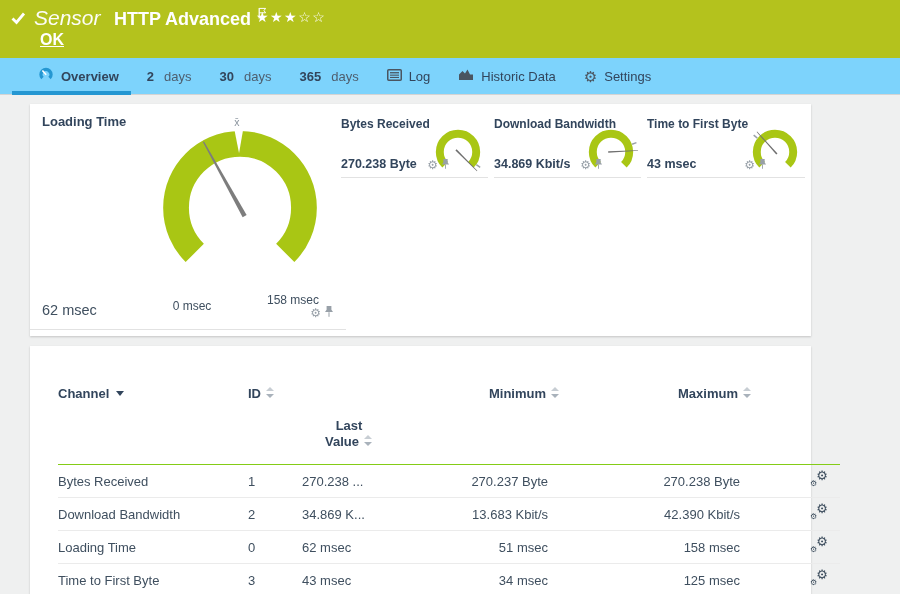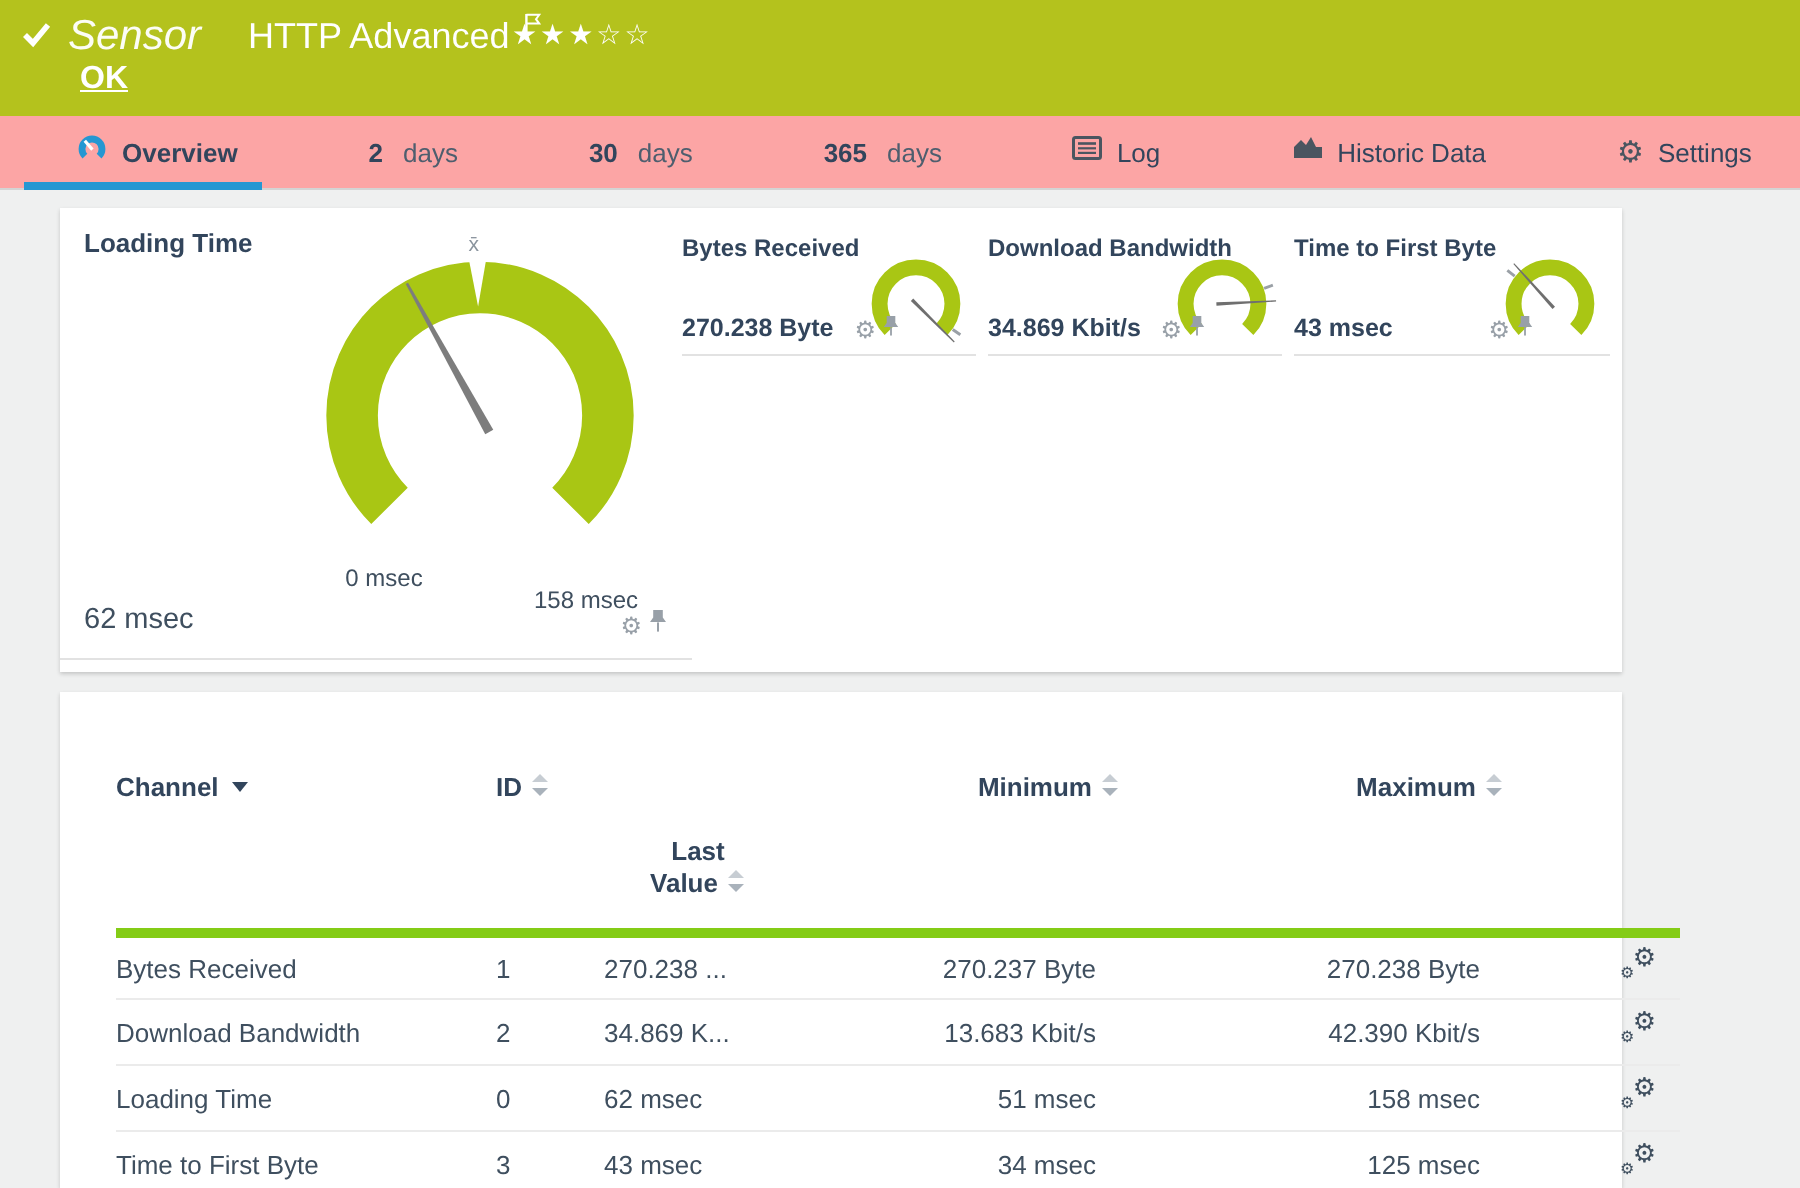--- a/index.html
+++ b/index.html
@@ -7,64 +7,64 @@
   body {
     width:900px; height:594px; overflow:hidden; position:relative;
     background:#eff0f0; font-family:"Liberation Sans", sans-serif;
     -webkit-font-smoothing:antialiased;
   }
   
   .hdr { height:58px; background:#b4c21d; color:#fff; position:relative; }
   .hdr-check { position:absolute; left:11px; top:11px; }
   .hdr-line1 { position:absolute; left:34px; top:5px; white-space:nowrap; }
   .hdr-type { font-style:italic; font-size:21px; color:rgba(255,255,255,.96);text-align:center; }
-  .hdr-title { font-weight:normal; font-size:18px; margin-left:19px; }
+  .hdr-title { font-weight:bold; font-size:18px; margin-left:9px; }
   .hdr-flag { vertical-align:super; margin-left:3px; }
   .hdr-stars { position:absolute; left:256px; top:9px; font-size:14px; letter-spacing:1.5px; }
   .hdr-status { position:absolute; left:40px; top:31px; font-size:16px; font-weight:bold;text-decoration:underline; }
   
-  .tabs { height:37px; background:#fca5a5; border-bottom:1px solid #d4d4d4;
-          display:flex; justify-content:space-between; padding:0 16px 0 30px; }
+  .tabs { height:37px; background:#7dd3fc; border-bottom:1px solid #d4d4d4;
+          display:flex; padding:0 16px 0 30px;gap:12px; }
   .tab { display:flex; align-items:center; gap:7px; position:relative; padding:0 8px; cursor:pointer; }
   .tab .lbl { font-size:13px; color:#32455c; }
   .tab-active .lbl { font-weight:bold; }
   .tab-active::after { content:""; position:absolute; left:-18px; right:-4px; bottom:-1px; height:4px; background:#2597d2; }
   .num { font-size:13px; font-weight:bold; color:#32455c; }
   .unit { font-size:13px; color:#4e5e6e; margin-left:3px; }
   .gear-glyph { font-size:15px; color:#4a5560; line-height:15px; }
   
   .content { padding:9px 0 0 30px; }
   .panel { width:781px; background:#fff; box-shadow:0 1px 2px rgba(0,0,0,.18); }
   .panel-gauges { height:232px; position:relative; margin-bottom:10px; }
   .card-title { position:absolute; left:12px; top:10px; font-size:13px; font-weight:bold; color:#32455c; }
   
   .card-big { position:absolute; left:0; top:0; width:316px; height:226px; border-bottom:1px solid #e2e2e2; }
   .gauge-big { position:absolute; left:124px; top:13px; }
-  .lbl-min { position:absolute; left:130px; top:178px; width:64px; text-align:center; font-size:12px; color:#3f4f5f; }
+  .lbl-min { position:absolute; left:130px; top:195px; width:64px; text-align:center; font-size:12px; color:#3f4f5f; }
   .lbl-max { position:absolute; left:224px; top:189px; width:78px; text-align:center; font-size:12px; color:#3f4f5f; }
   .val-big { position:absolute; left:12px; top:198px; font-size:14.5px; color:#3f4f5f; }
   
   .card-mini { position:absolute; top:6px; height:68px; border-bottom:1px solid #e2e2e2; }
   .cm1 { left:311px; width:147px; } .cm2 { left:464px; width:147px; } .cm3 { left:617px; width:158px; }
   .card-mini .card-title { left:0; top:7px; font-size:12px; }
   .gauge-mini { position:absolute; right:2px; top:11px; }
   .val-mini { position:absolute; left:0; bottom:6px; font-size:12.5px; font-weight:bold; color:#32455c; }
   .miniicons { position:absolute; display:flex; align-items:center; gap:3px; }
   .card-mini .miniicons { right:38px; bottom:3px; }
   .card-big .miniicons { right:12px; bottom:7px; }
   .gear-sm { font-size:12px; line-height:12px; color:#98a0a8; }
   
   .needle-big  { transform-box:view-box; transform-origin:90px 95px; }
   .needle-mini { transform-box:view-box; transform-origin:30px 33px; }
   .tick-mini   { transform-box:view-box; transform-origin:30px 33px; }
   
   .panel-table { height:248px; padding:30px 0 0 28px; }
   table { border-collapse:collapse; width:782px; font-size:13px; color:#3f4f5f; table-layout:fixed; }
   th { font-weight:bold; color:#32455c; text-align:left; vertical-align:top; padding:10px 0 14px; font-size:13px; }
-  thead th { border-bottom:5px solid #84cc16; }
+  thead th { border-bottom:1px solid #84cc16; }
   td { height:33px; padding:0; border-top:1px solid #ebebeb; }
   tbody tr:first-child td { border-top:none; }
   .c-id    { text-align:left; padding-left:10px; }
   .c-last  { padding-left:14px; }
   .lastwrap{ width:78px; margin-left:8px; text-align:center; line-height:16px;margin-top:32px; }
   .c-min   { text-align:right; padding-right:70px; }
   .c-max   { text-align:right; padding-right:58px; }
   th.c-min { padding-right:58px; } th.c-max { padding-right:46px; }
   .c-icon  { text-align:center; }
   .sort { display:inline-block; width:9px; height:11px; position:relative; margin-left:5px; }

